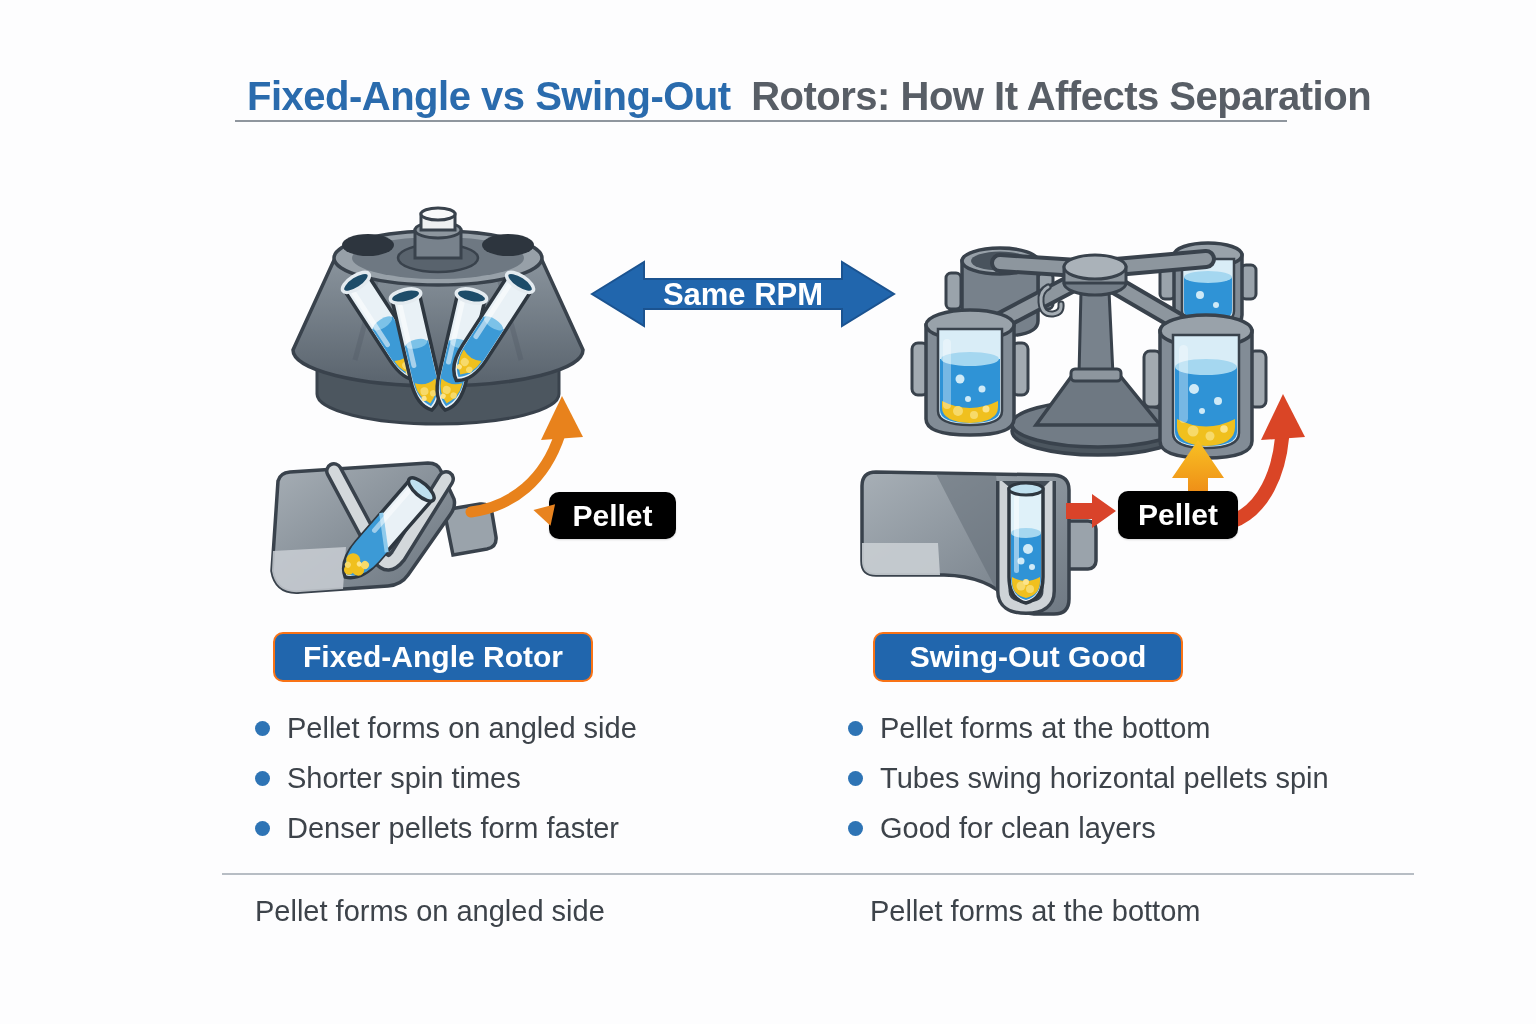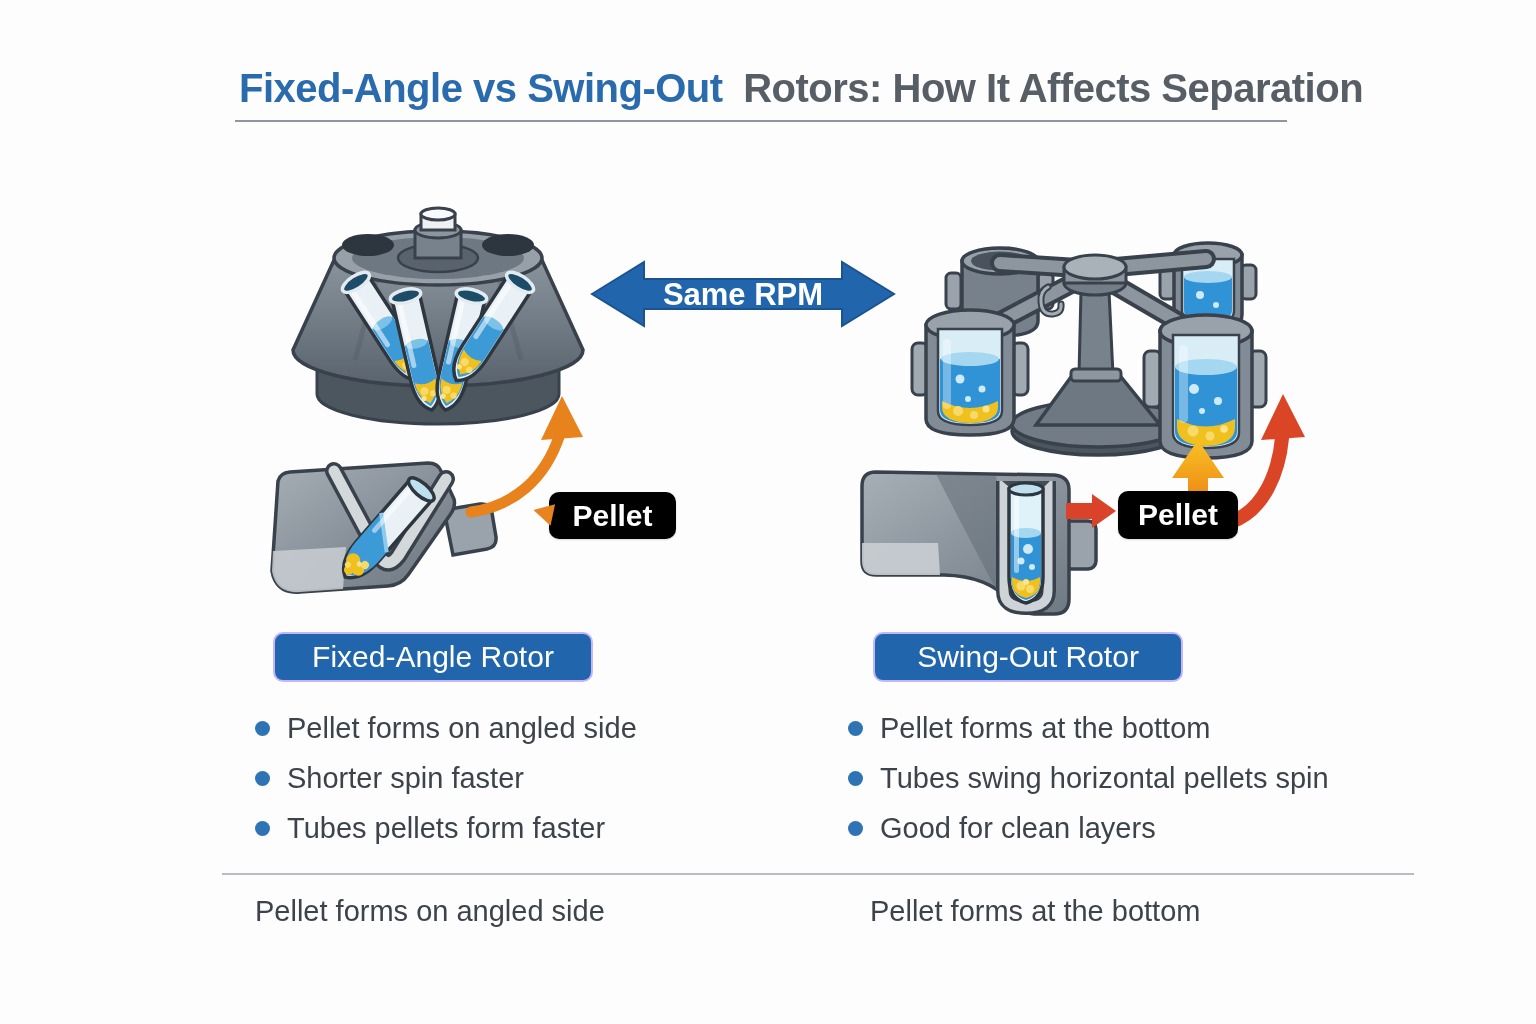--- a/index.html
+++ b/index.html
@@ -2,21 +2,21 @@
 <html><head>
 <meta charset="utf-8">
 <style>
   html,body{margin:0;padding:0;background:#ffffff;}
   .canvas{
     position:relative;width:1536px;height:1024px;background:#fdfdfe;overflow:hidden;
     font-family:"Liberation Sans","DejaVu Sans",sans-serif;
   }
   
   .title-row{position:absolute;left:235px;top:58px;width:1052px;text-align:center;}
-  .title-row h1{margin:4px;font-size:40px;line-height:52px;letter-spacing:-0.5px;white-space:nowrap;}
+  .title-row h1{margin:12px;font-size:40px;line-height:52px;letter-spacing:-0.5px;white-space:nowrap;}
   .t-blue{color:#2a6bad;font-weight:700;}
   .t-gray{color:#585e66;font-weight:600;margin-left:10px;}
   .rule{position:absolute;height:2px;}
   .rule.top{left:235px;top:120px;width:1052px;background:#8f969e;}
   .rule.bottom{left:222px;top:873px;width:1192px;background:#b7bdc4;}
   
   .abs{position:absolute;}
   
   .pellet-label{
     position:absolute;background:#000000;color:#fff;font-weight:700;font-size:30px;
@@ -24,22 +24,22 @@
   }
   .pellet-label.left-one{left:549px;top:492px;width:127px;height:47px;line-height:47px;}
   .pellet-label.right-one{left:1118px;top:491px;width:120px;height:48px;line-height:48px;}
   .pellet-label.left-one::before{
     content:"";position:absolute;left:-16px;top:10px;width:0;height:0;
     border-top:10px solid transparent;border-bottom:12px solid transparent;border-right:20px solid #e8831f;
     transform:rotate(12deg);
   }
   
   .badge{
-    position:absolute;background:#2166ad;border:2px solid #c4b5fd;color:#fff;border-radius:10px;
-    font-weight:400;font-size:30px;text-align:center;height:46px;line-height:46px;
+    position:absolute;background:#2166ad;border:2px solid #f97316;color:#fff;border-radius:10px;
+    font-weight:700;font-size:30px;text-align:center;height:46px;line-height:46px;
   }
   .badge.left-one{left:273px;top:632px;width:316px;}
   .badge.right-one{left:873px;top:632px;width:306px;}
   
   .bullets{position:absolute;list-style:none;margin:0;padding:0;}
   .bullets.left-one{left:255px;top:703px;width:460px;}
   .bullets.right-one{left:848px;top:703px;width:560px;}
   .bullet-row{display:flex;align-items:center;height:50px;}
   .dot{width:15px;height:15px;border-radius:50%;background:#2e74b5;margin-right:17px;flex:0 0 auto;}
   .bullet-text{font-size:29px;color:#3d434a;white-space:nowrap;}
@@ -295,34 +295,34 @@
   </svg>
 
   <svg class="abs" style="left:1225px;top:390px" width="85" height="140" viewBox="0 0 85 140">
     <path d="M6,132 C40,120 54,80 57,48" fill="none" stroke="#da4526" stroke-width="14" stroke-linecap="round"></path>
     <polygon points="58,4 36,50 80,47" fill="#da4526"></polygon>
   </svg>
 
   <div class="pellet-label right-one">Pellet</div>
 
   <div class="badge left-one">Fixed-Angle Rotor</div>
-  <div class="badge right-one">Swing-Out Rotor</div>
+  <div class="badge right-one">Swing-Out Good</div>
 
   <ul class="bullets left-one">
     <li class="bullet-row">
       <span class="dot"></span>
       <span class="bullet-text">Pellet forms on angled side</span>
     </li>
     <li class="bullet-row">
       <span class="dot"></span>
-      <span class="bullet-text">Shorter spin faster</span>
-    </li>
-    <li class="bullet-row">
-      <span class="dot"></span>
-      <span class="bullet-text">Tubes pellets form faster</span>
+      <span class="bullet-text">Shorter spin times</span>
+    </li>
+    <li class="bullet-row">
+      <span class="dot"></span>
+      <span class="bullet-text">Denser pellets form faster</span>
     </li>
   </ul>
   <ul class="bullets right-one">
     <li class="bullet-row">
       <span class="dot"></span>
       <span class="bullet-text">Pellet forms at the bottom</span>
     </li>
     <li class="bullet-row">
       <span class="dot"></span>
       <span class="bullet-text">Tubes swing horizontal pellets spin</span>

